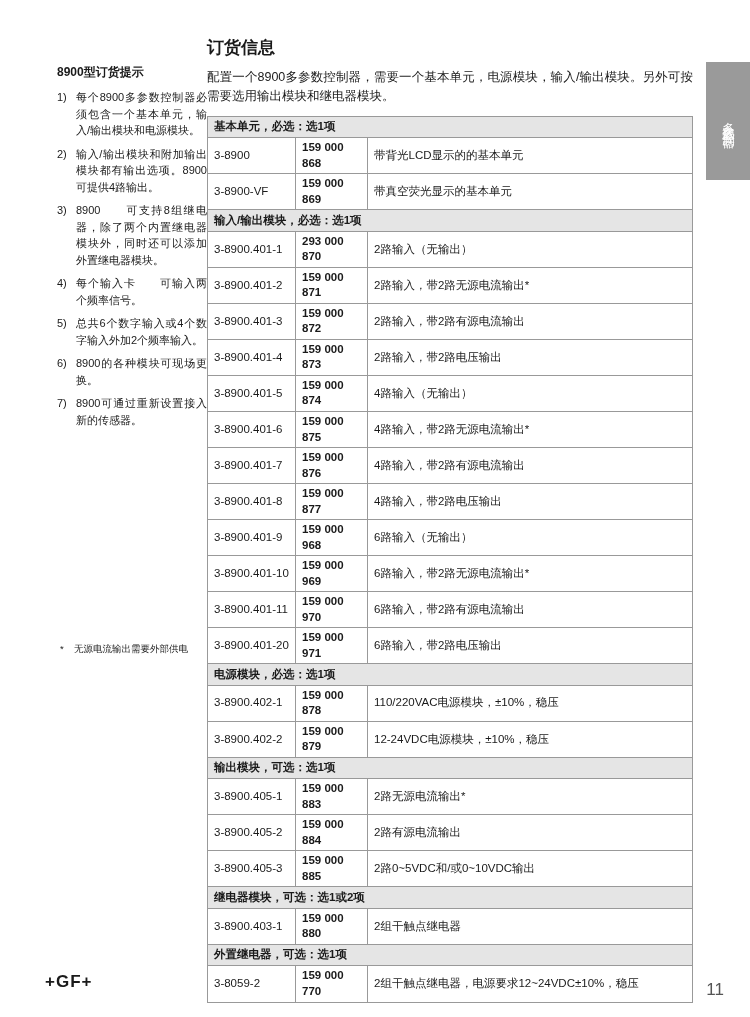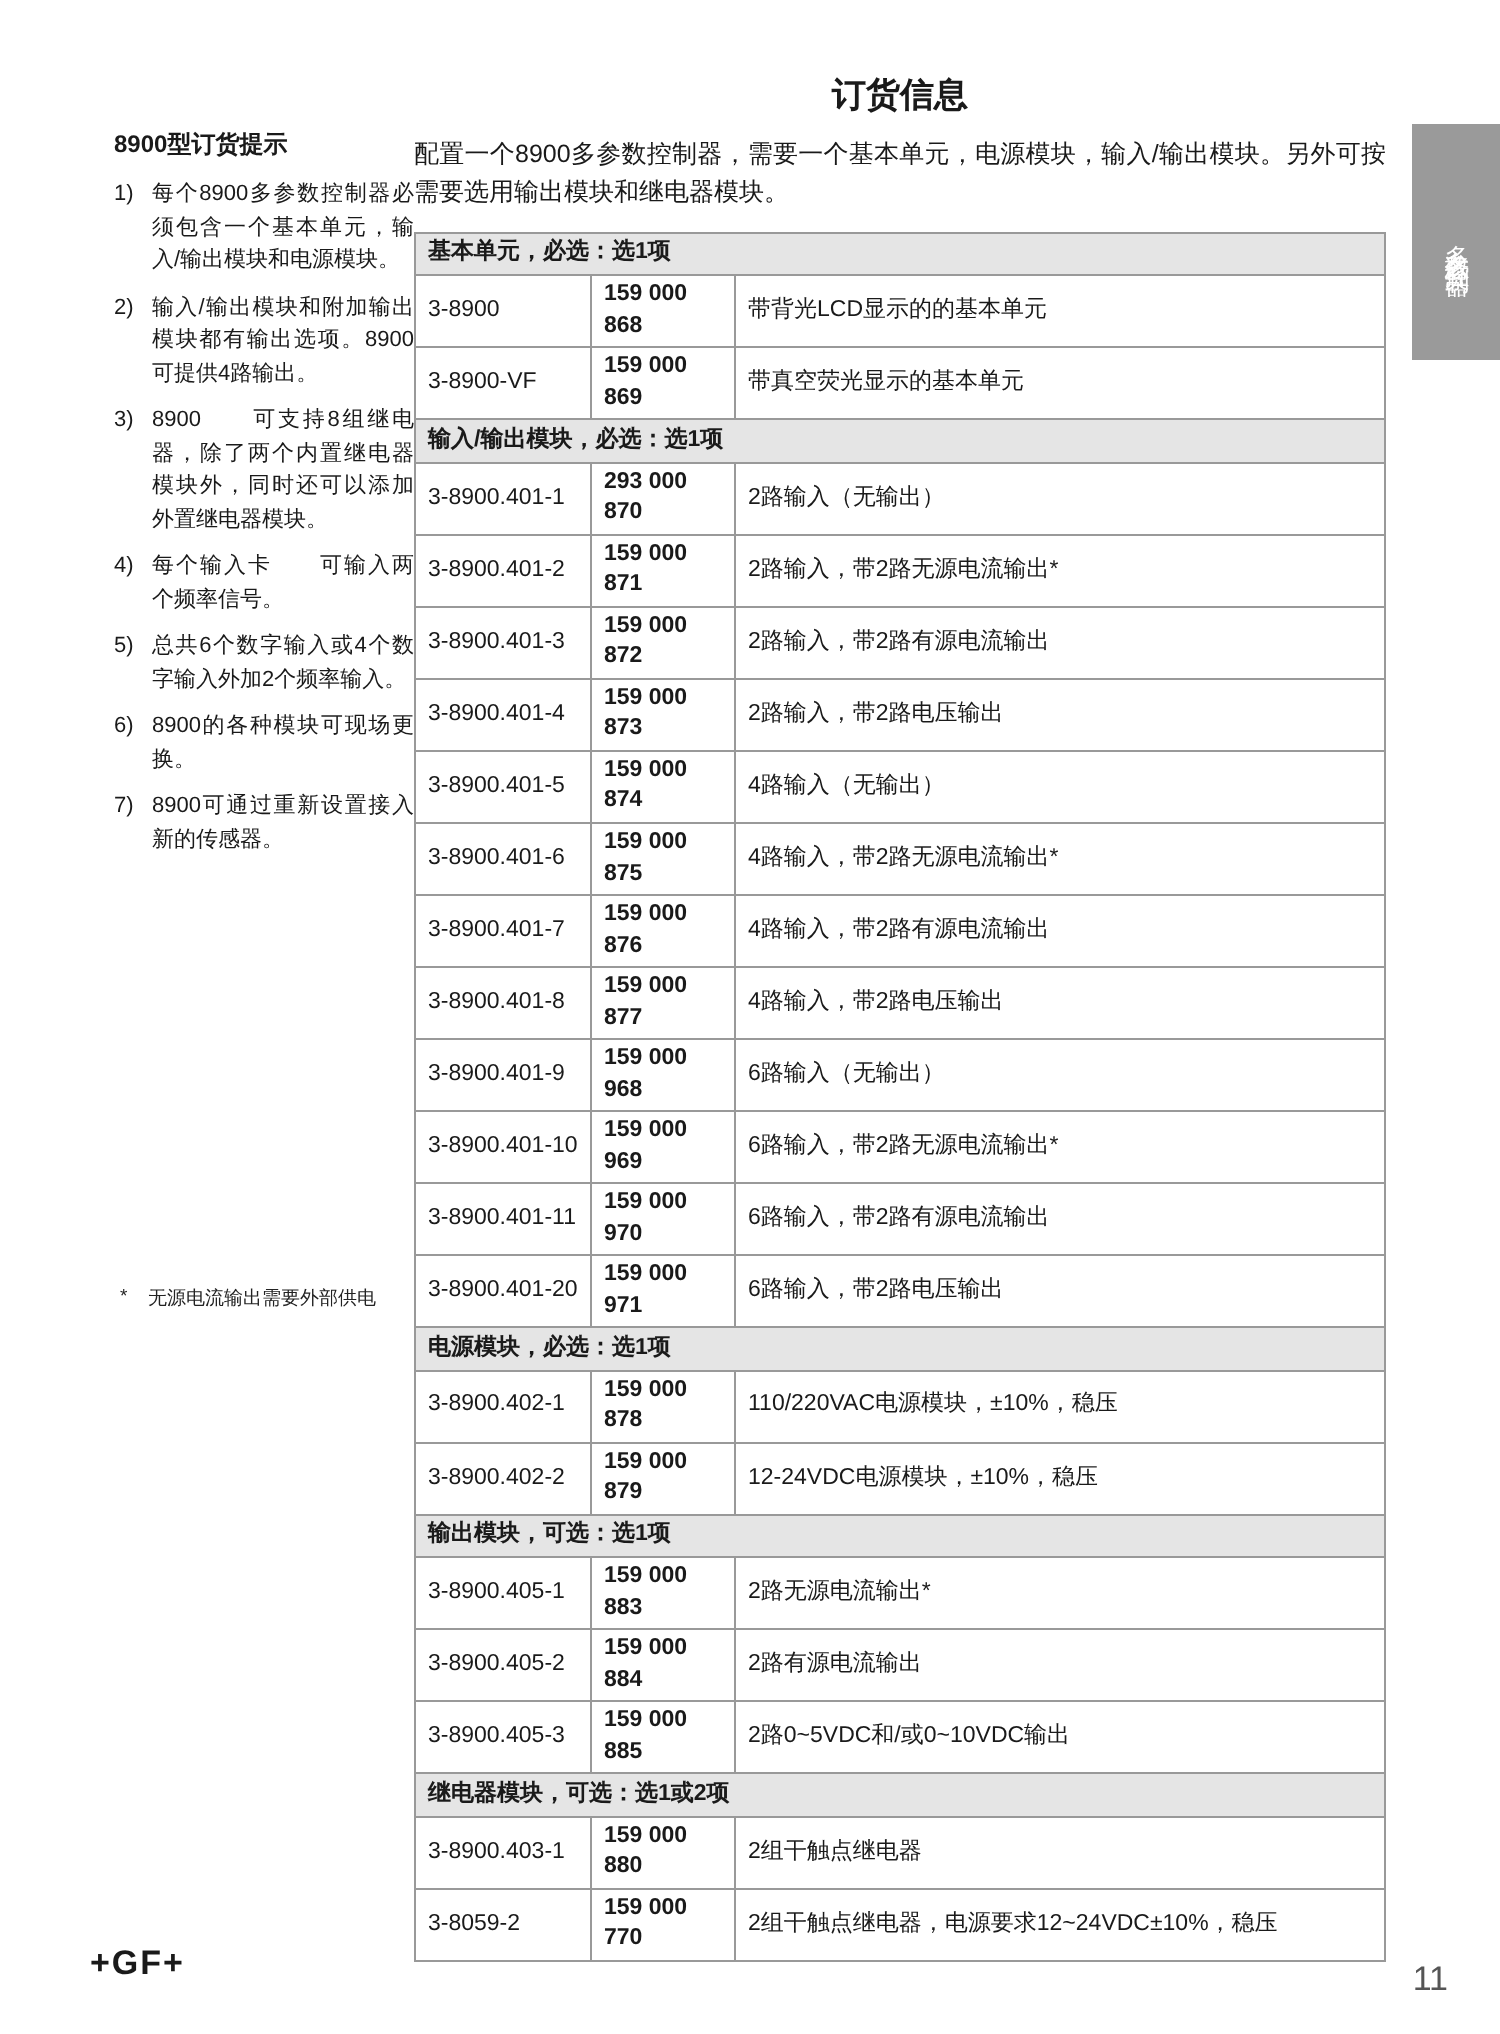--- a/index.html
+++ b/index.html
@@ -15,21 +15,21 @@
   .left-col{position:absolute;left:57px;top:64px;width:150px;}
   .left-col .notes-title{font-weight:bold;font-size:12px;margin:0 0 8px 0;}
   .note-item{display:flex;margin:0 0 7px 0;font-size:11px;line-height:1.5;}
   .note-item .num{width:19px;flex:none;}
   .note-item .txt{flex:1;text-align:justify;}
   .footnote{position:absolute;left:60px;top:643px;width:160px;font-size:9.5px;display:flex;color:#222;}
   .footnote .mark{width:14px;flex:none;}
 
   
   .main{position:absolute;left:207px;top:36px;width:486px;}
-  .h1{font-size:17px;font-weight:bold;margin:0 0 9px 0;text-align:center;}
+  .h1{font-size:17px;font-weight:bold;margin:0 0 9px 0;}
   .intro{font-size:12.5px;line-height:1.55;margin:0 0 9px 0;text-align:justify;}
 
   table{border-collapse:collapse;width:486px;table-layout:fixed;}
   
   #order-table{border:1px solid #777;}
   #order-table td{border:1px solid #999;font-size:11.5px;padding:2px 6px;vertical-align:middle;line-height:1.35;}
   #order-table .section-row td{background:#e5e5e5;font-weight:bold;padding:2.5px 6px;}
   #order-table .code{font-weight:bold;}
   .col-num{width:88px;}.col-code{width:72px;}
 
@@ -204,20 +204,23 @@
             <td>2路0~5VDC和/或0~10VDC输出</td>
           </tr>
           <tr class="section-row">
             <td colspan="3">继电器模块，可选：选1或2项</td>
           </tr>
           <tr>
             <td>3-8900.403-1</td>
             <td class="code">159 000 880</td>
             <td>2组干触点继电器</td>
           </tr>
+          <tr class="section-row">
+            <td colspan="3">外置继电器，可选：选1项</td>
+          </tr>
           <tr>
             <td>3-8059-2</td>
             <td class="code">159 000 770</td>
             <td>2组干触点继电器，电源要求12~24VDC±10%，稳压</td>
           </tr>
         </tbody>
     </table>
 
   </div>
 

